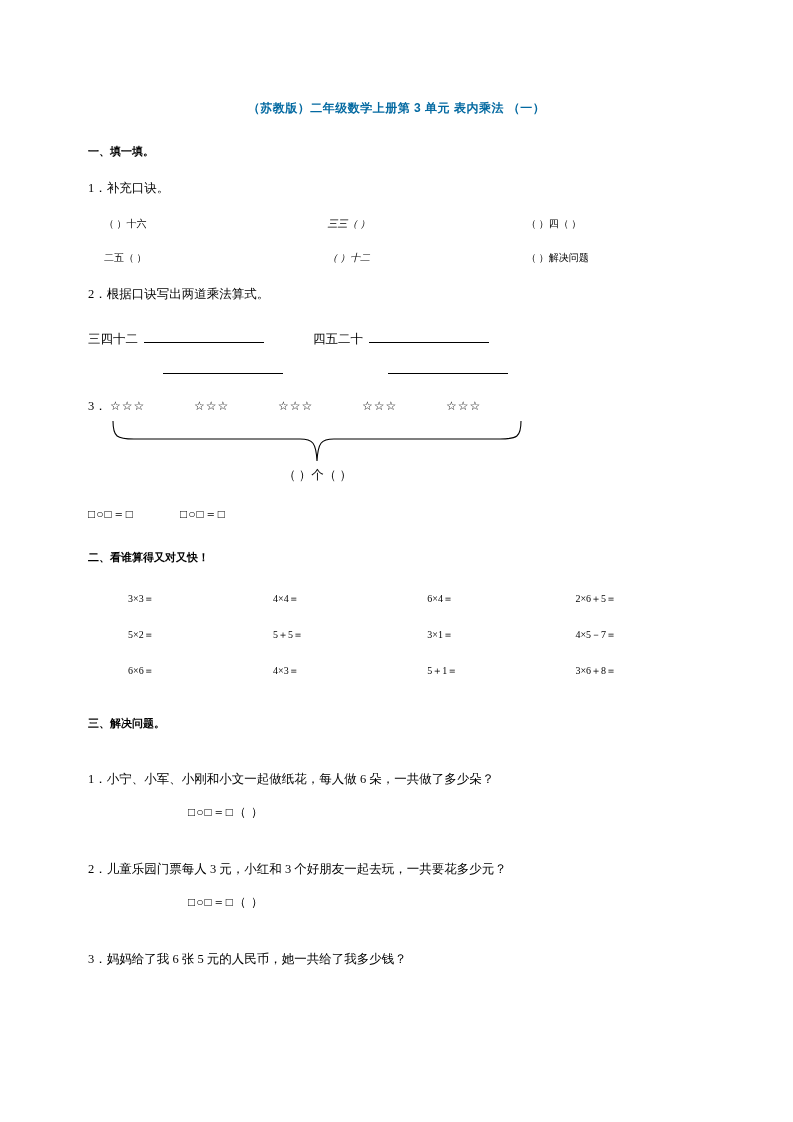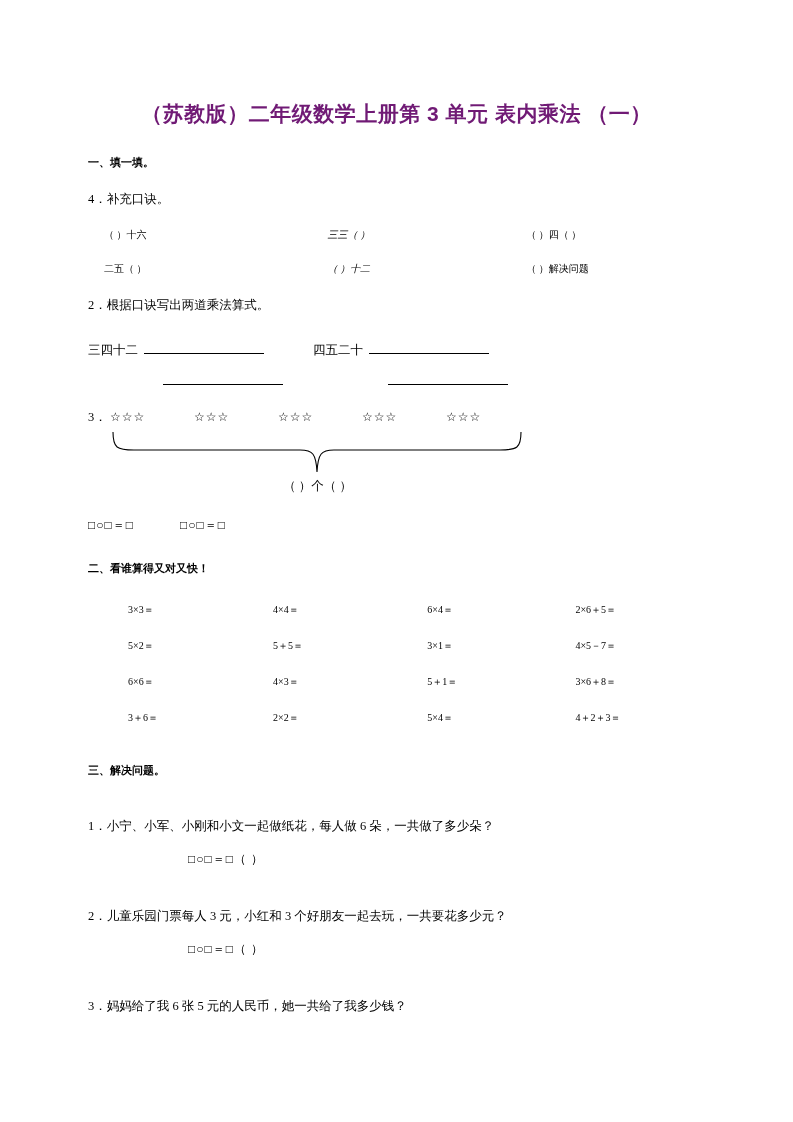--- a/index.html
+++ b/index.html
@@ -16,23 +16,23 @@
     overflow: hidden;
   }
   .page {
     position: relative;
     width: 793px;
     height: 1122px;
     box-sizing: border-box;
     padding: 0 88px;
   }
   .doc-title {
-    color: #701a75;
+    color: #0369a1;
     font-weight: bold;
-    font-size: 21px;
+    font-size: 12px;
     text-align: center;
     margin-top: 100px;
     letter-spacing: 0.5px;
     font-family: "Liberation Sans", sans-serif;
   }
   .section-head {
     font-weight: bold;
     font-size: 11px;
     margin-top: 27px;
     font-family: "Liberation Sans", sans-serif;
@@ -137,21 +137,21 @@
 </style>
 </head>
 <body>
 
 <div class="page">
 
   <div class="doc-title">（苏教版）二年级数学上册第 3 单元 表内乘法 （一）</div>
 
   <div class="section-head">一、填一填。</div>
 
-  <div class="q-line">4．补充口诀。</div>
+  <div class="q-line">1．补充口诀。</div>
 
   <div class="blank-row">
     <span class="cell c1">（      ）十六</span>
     <span class="cell c2">三三（      ）</span>
     <span class="cell c3">（   ）四（      ）</span>
   </div>
 
   <div class="blank-row">
     <span class="cell c1">二五（      ）</span>
     <span class="cell c2">（      ）十二</span>
@@ -208,26 +208,20 @@
       <td class="c-b">5＋5＝</td>
       <td class="c-c">3×1＝</td>
       <td class="c-d">4×5－7＝</td>
     </tr>
     <tr>
       <td class="c-a">6×6＝</td>
       <td class="c-b">4×3＝</td>
       <td class="c-c">5＋1＝</td>
       <td class="c-d">3×6＋8＝</td>
     </tr>
-    <tr>
-      <td class="c-a">3＋6＝</td>
-      <td class="c-b">2×2＝</td>
-      <td class="c-c">5×4＝</td>
-      <td class="c-d">4＋2＋3＝</td>
-    </tr>
   </tbody>
     </table>
 
   <div class="section-head">三、解决问题。</div>
 
   <div class="word-q">1．小宁、小军、小刚和小文一起做纸花，每人做 6 朵，一共做了多少朵？</div>
   <div class="answer-line">□○□＝□（    ）</div>
 
   <div class="word-q">2．儿童乐园门票每人 3 元，小红和 3 个好朋友一起去玩，一共要花多少元？</div>
   <div class="answer-line">□○□＝□（    ）</div>

